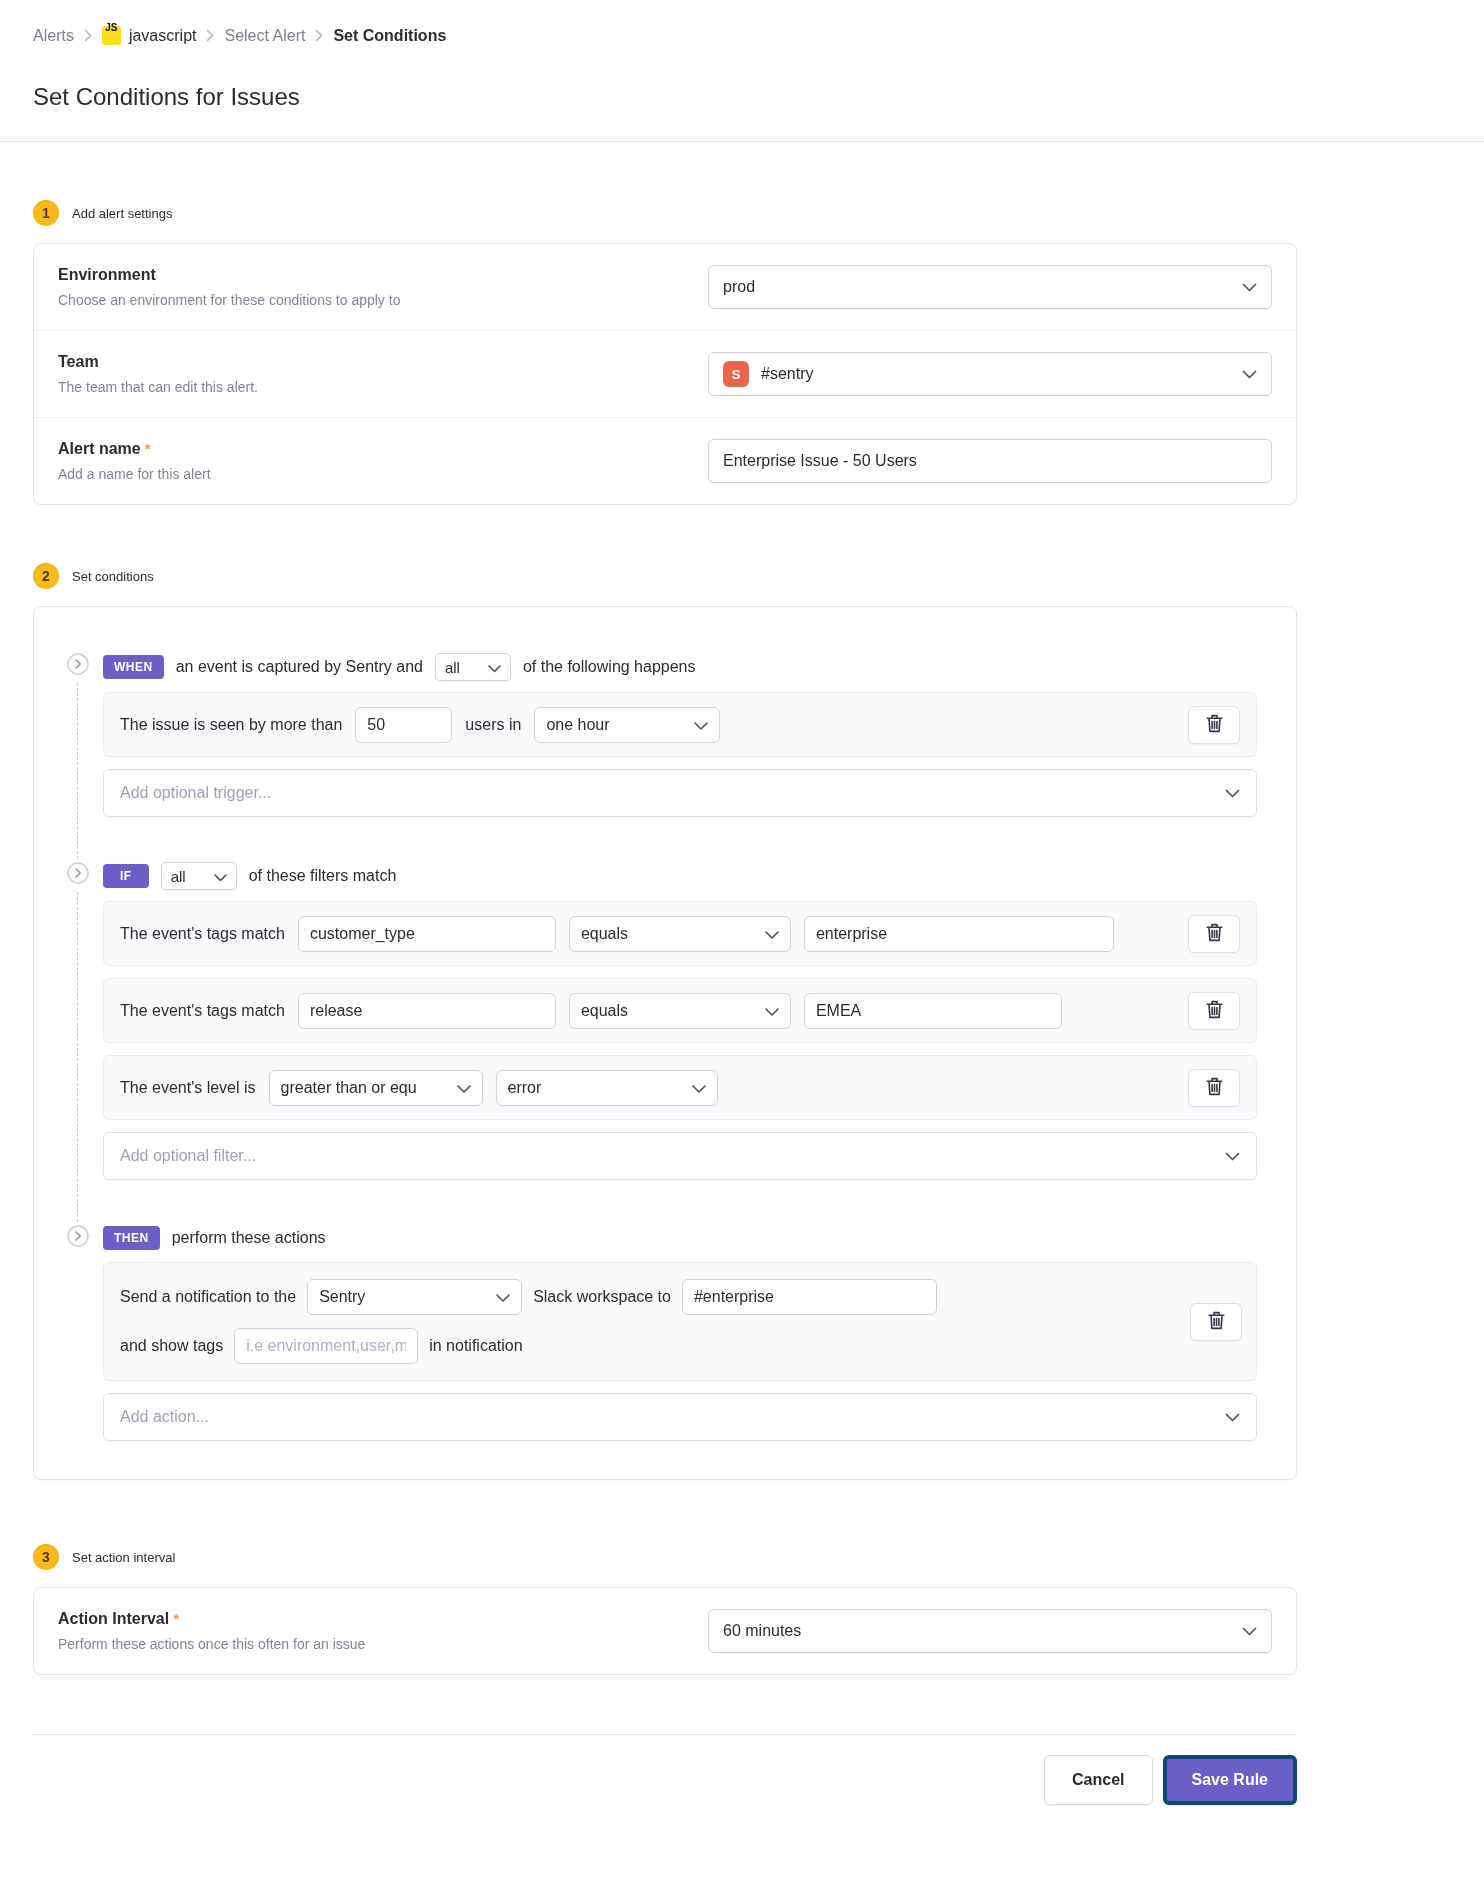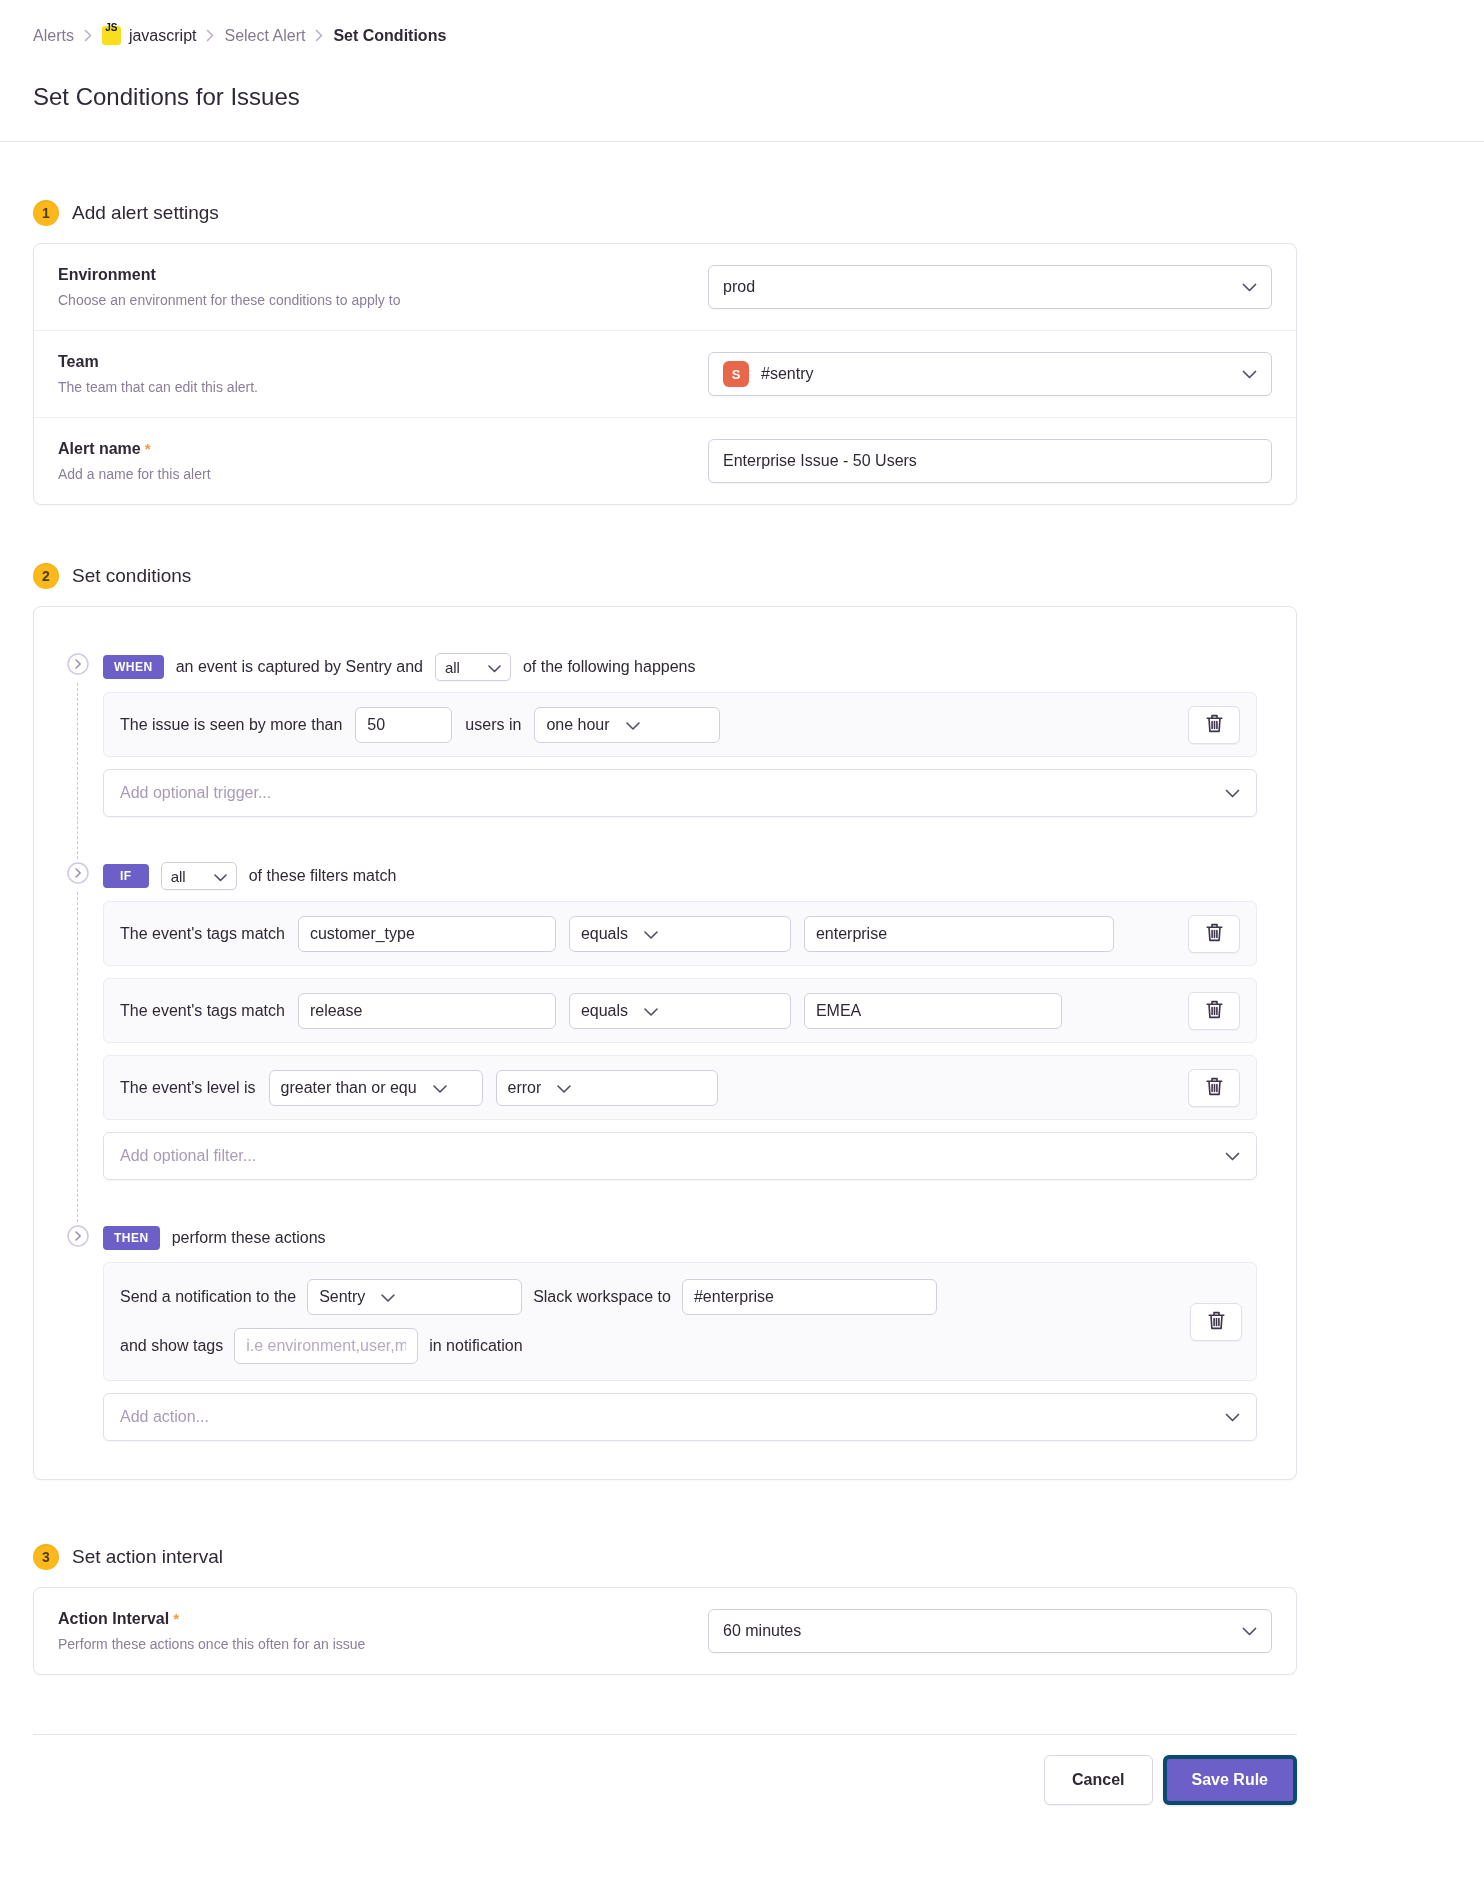--- a/index.html
+++ b/index.html
@@ -30,21 +30,21 @@
   
   .main { padding:0 187px 0 33px; }
 
   .section-head { display:flex; align-items:center; gap:13px; margin-top:58px; }
   .step-circle {
     width:26px; height:26px; border-radius:50%; background:#fdb81b;
     color:#4a3e13; font-size:14px; font-weight:700;
     display:flex; align-items:center; justify-content:center;
     box-shadow:0 1px 2px rgba(0,0,0,.08) inset;
   }
-  .section-title { font-size:19px; color:#2f2936; font-weight:400; }
+  .section-title { font-size:13px; color:#2f2936; font-weight:400; }
 
   .panel {
     margin-top:17px; background:#fff;
     border:1px solid #e7e1ec; border-radius:8px;
     box-shadow:0 1px 2px rgba(47,41,54,.03);
   }
 
   
   .settings-row {
     display:flex; align-items:center; justify-content:space-between;
@@ -102,21 +102,21 @@
     background:#faf9fb; border:1px solid #eee9f3; border-radius:6px;
     min-height:65px; display:flex; align-items:center; gap:13px;
     padding:0 16px; margin-bottom:12px; font-size:16px;
   }
   .inline-input { height:36px; background:#fff; border:1px solid #d6cce0;
     border-radius:6px; padding:0 11px; font-size:16px; color:#2f2936;
     font-family:inherit; outline:none;
   }
   .inline-select { height:36px; background:#fff; border:1px solid #d6cce0;
     border-radius:6px; padding:0 11px; font-size:16px; color:#2f2936;
-    display:inline-flex; align-items:center; gap:16px;
+    display:inline-flex; align-items:center; justify-content:space-between; gap:16px;
     white-space:nowrap; overflow:hidden;
   }
   .inline-select .txt { overflow:hidden; text-overflow:clip; white-space:nowrap; }
   .trash-btn {
     margin-left:auto; width:52px; height:38px; background:#fff;
     border:1px solid #e3dcec; border-radius:6px; cursor:pointer;
     display:flex; align-items:center; justify-content:center;
     box-shadow:0 1px 1px rgba(47,41,54,.05);
   }
 

